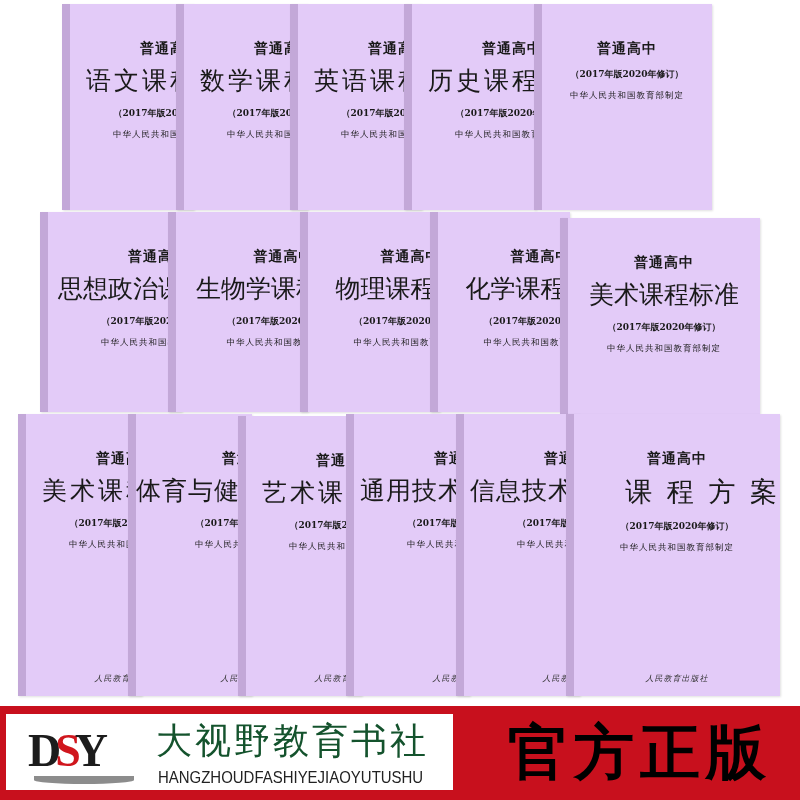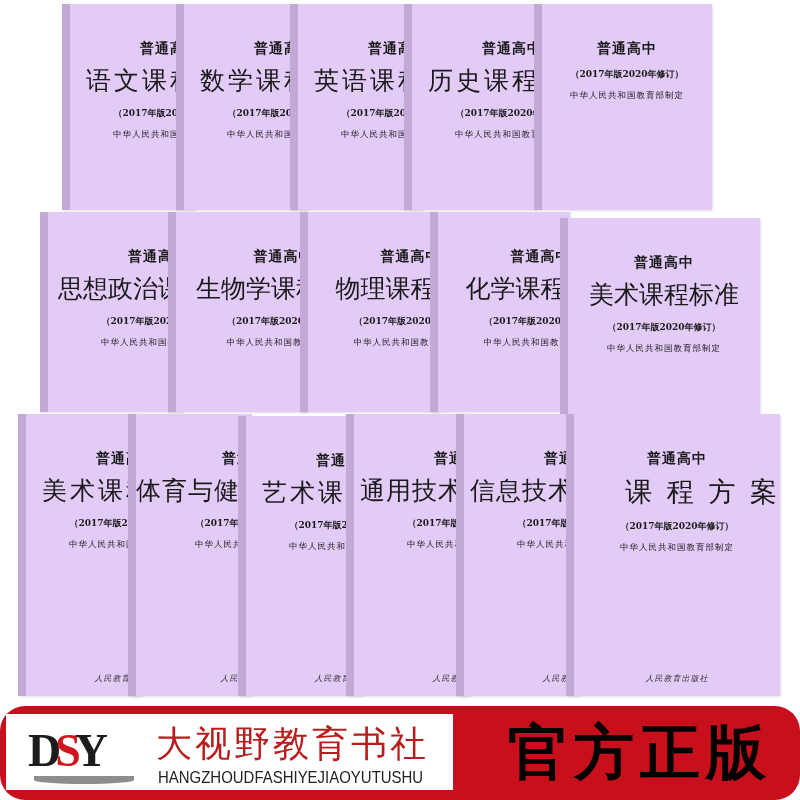--- a/index.html
+++ b/index.html
@@ -8,30 +8,30 @@
   .book { position:absolute; background:#e3cbf8; box-sizing:border-box; overflow:hidden;
           box-shadow: 1px 1px 2px rgba(0,0,0,0.12); }
   .book .spine { position:absolute; left:0; top:0; bottom:0; width:8px; background:#c3a8d8; }
   .book .inner { position:absolute; top:0; bottom:0; right:0; text-align:center; color:#1a1a1a; }
   .book .series { font-size:14px; font-weight:bold; margin-top:36px; letter-spacing:1px; }
   .book .title { font-size:25px; margin-top:6px; letter-spacing:3px; white-space:nowrap; }
   .book .edition { font-size:9px; font-weight:bold; margin-top:10px; white-space:nowrap; }
   .book .issuer { font-size:8.5px; margin-top:9px; letter-spacing:1px; white-space:nowrap; }
   .book .publisher { position:absolute; bottom:12px; left:0; right:0; font-size:8px; font-style:italic; color:#333; letter-spacing:1px; }
 
-  .banner { position:absolute; left:0; top:706px; width:800px; height:94px; background:#c8101d;border-radius:25px; }
+  .banner { position:absolute; left:0; top:706px; width:800px; height:94px; background:#c8101d; }
   .banner .white-box { position:absolute; left:6px; top:8px; width:447px; height:76px; background:#ffffff; }
   .logo { position:absolute; left:22px; top:12px; width:120px; height:58px; }
   .logo .letters { position:absolute; left:0; top:2px; font-family:"Liberation Serif", serif; font-weight:bold;
                    font-size:46px; letter-spacing:-6px; color:#1c1c1c; line-height:46px; }
   .logo .letters .s { color:#d0161d; }
   .logo .book-base { position:absolute; left:6px; top:50px; width:100px; height:8px; border-radius:0 0 50% 50%;
                      background:#8c8c8c; }
-  .brand-cn { position:absolute; left:150px; top:10px; font-family:Liberation Sans, sans-serif; font-size:36px;
-              color:#b91c1c; letter-spacing:3px; line-height:40px; }
+  .brand-cn { position:absolute; left:150px; top:10px; font-family:Liberation Mono, monospace; font-size:36px;
+              color:#14532d; letter-spacing:3px; line-height:40px; }
   .brand-en { position:absolute; left:152px; top:54px; font-family:"Liberation Sans", sans-serif; font-size:17px;
               color:#222; letter-spacing:0px; transform:scaleX(0.88); transform-origin:left; }
   .official { position:absolute; left:490px; top:8px; width:300px; height:76px; color:#000000;
               font-family:"DejaVu Sans", sans-serif; font-weight:bold; font-size:60px; line-height:76px;
               letter-spacing:6px; text-align:center; }
 </style>
 </head>
 <body>
 
 <div class="book" style="left:62px;top:4px;width:132px;height:206px;">

